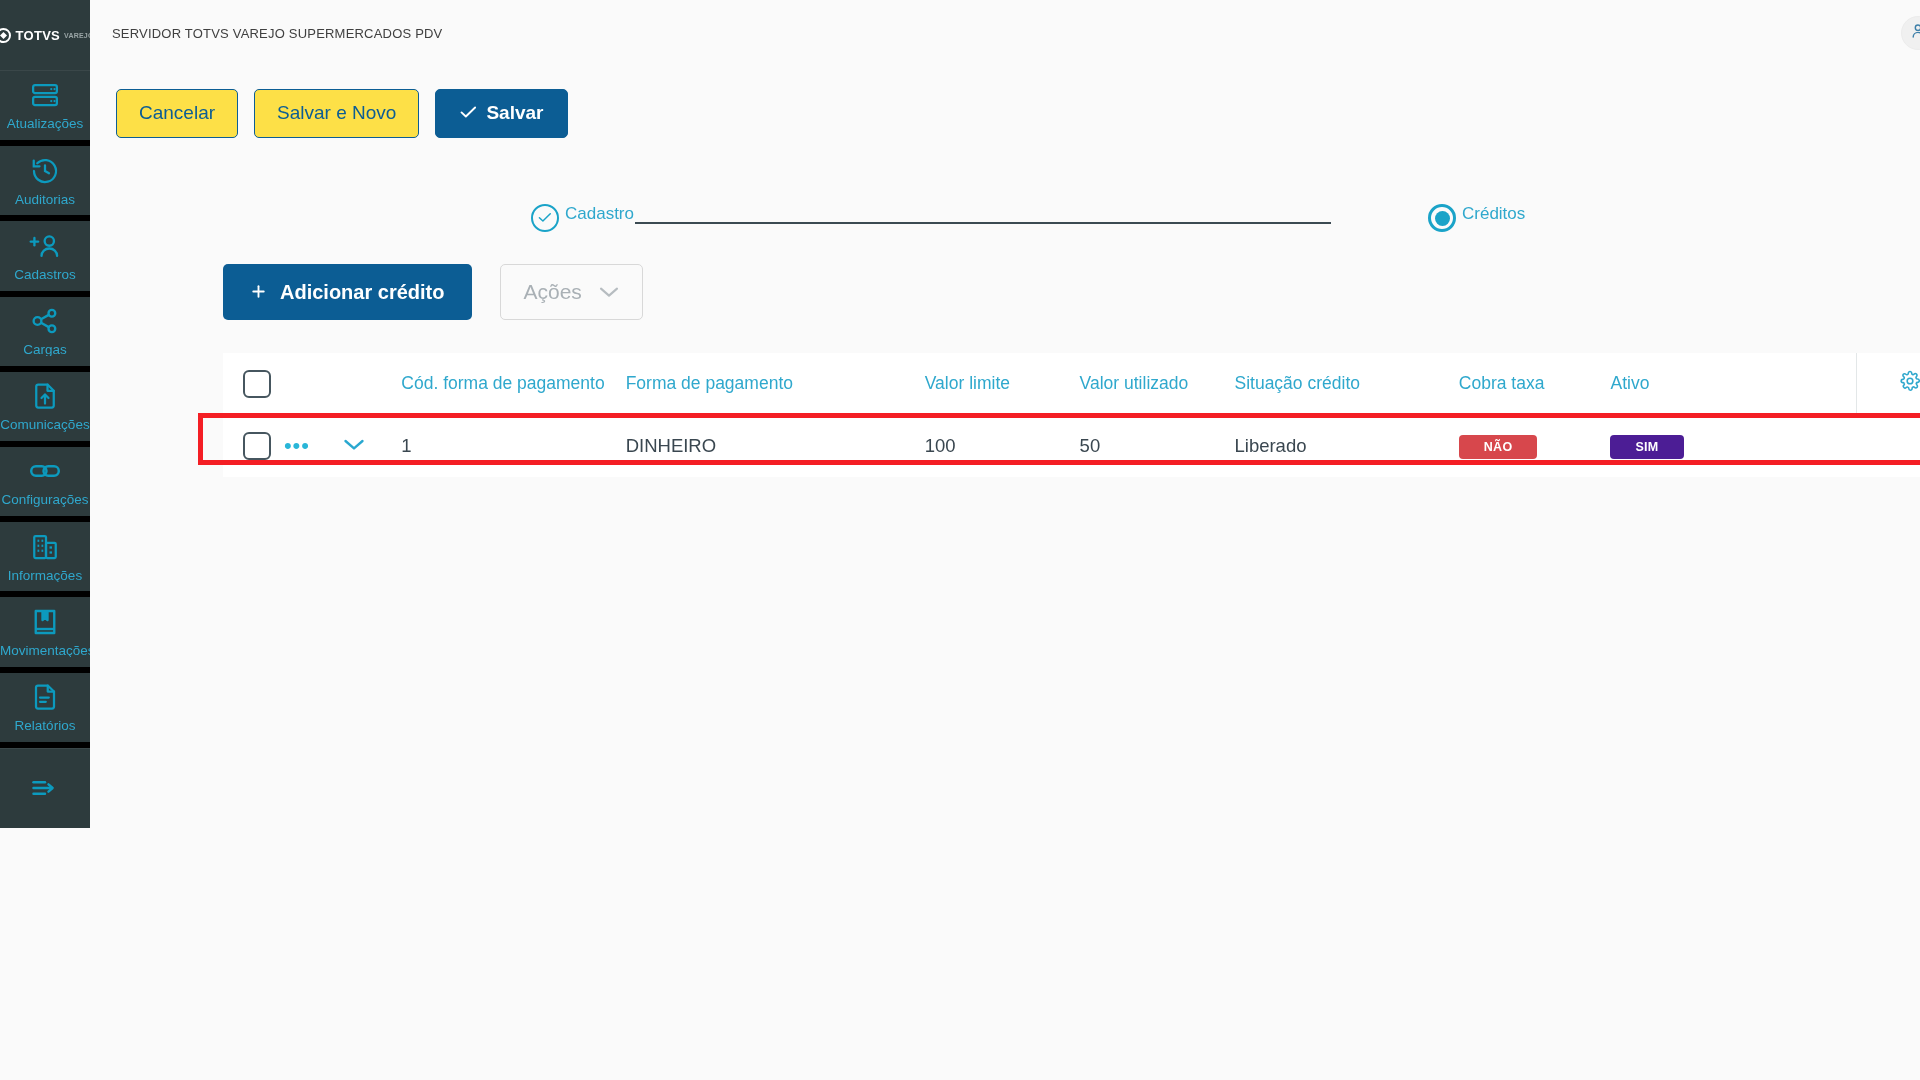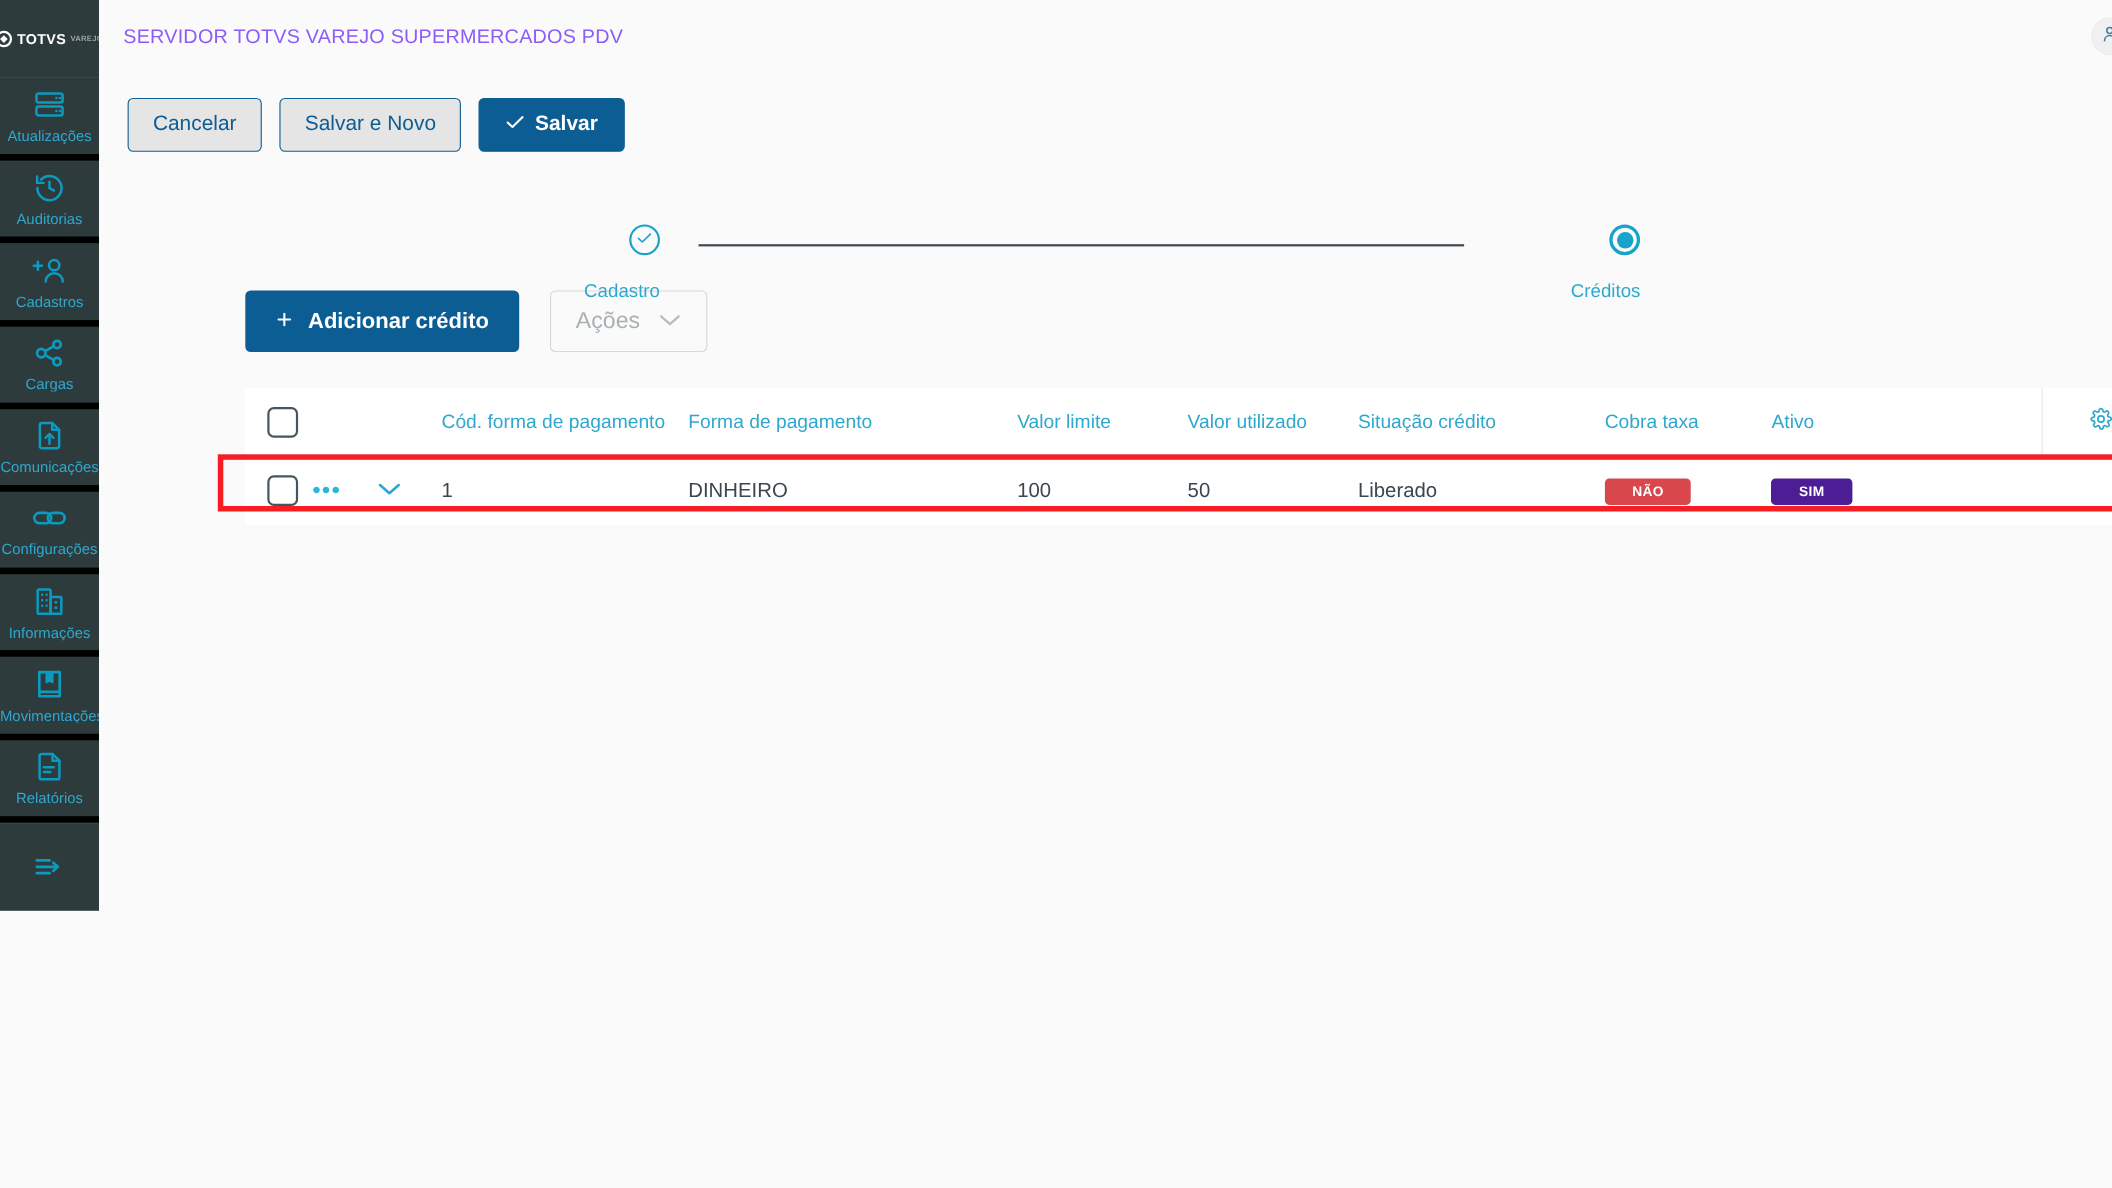--- a/index.html
+++ b/index.html
@@ -65,21 +65,21 @@
   
   .main {
     flex: 1 1 auto; height: 1080px; background: #fafafa;
     display: flex; flex-direction: column; position: relative;
   }
   .topbar {
     height: 66px; display: flex; align-items: center;
     padding: 0 28px 0 22px; justify-content: space-between;
   }
   .breadcrumb {
-    color: #8b5cf6; font-size: 18px; letter-spacing: .2px;
+    color: #404040; font-size: 13px; letter-spacing: .2px;
     cursor: pointer;
   }
   .avatar {
     width: 34px; height: 34px; border-radius: 50%;
     background: #f0f0f0; border: 1px solid #ececec;
     display: flex; align-items: center; justify-content: center;
     cursor: pointer;
   }
 
   .titlerow {
@@ -87,40 +87,40 @@
     padding: 8px 28px 0 26px; height: 86px;
   }
   .page-title {
     font-size: 41px; color: #4a5c6b; font-weight: 300; letter-spacing: .2px;
   }
   .actions { display: flex; align-items: center; gap: 16px; }
   .btn {
     font-family: "Liberation Sans", sans-serif;
     font-size: 19px; border-radius: 5px; cursor: pointer;
     display: inline-flex; align-items: center; justify-content: center;
-    height: 49px; padding: 0 22px; background: #e5e5e5;
+    height: 49px; padding: 0 22px; background: #fde047;
     border: 1px solid #0c5d94; color: #0c5d94; font-weight: 400;
   }
   .btn.primary {
     background: #0c5d94; border-color: #0c5d94; color: #ffffff;
     font-weight: bold; gap: 9px; padding: 0 24px;
   }
 
   
   .stepper {
     position: relative; margin: 22px 0 0 0;
     height: 86px;
   }
   .step-line {
     position: absolute; left: 545px; right: 632px; top: 48px;
     height: 2px; background: #3b4a52;
   }
   .step {
     position: absolute; top: 30px;
-    display: flex; flex-direction: column; align-items: flex-end; gap: 23px;
+    display: flex; flex-direction: row; align-items: flex-start; gap: 6px;
     cursor: pointer;
   }
   .step-circle-done {
     width: 28px; height: 28px; border-radius: 50%;
     border: 2px solid #1aa3c8; background: #fafafa;
     display: flex; align-items: center; justify-content: center;
   }
   .step-circle-active {
     width: 28px; height: 28px; border-radius: 50%;
     border: 3px solid #1aa3c8; background: #fafafa;

